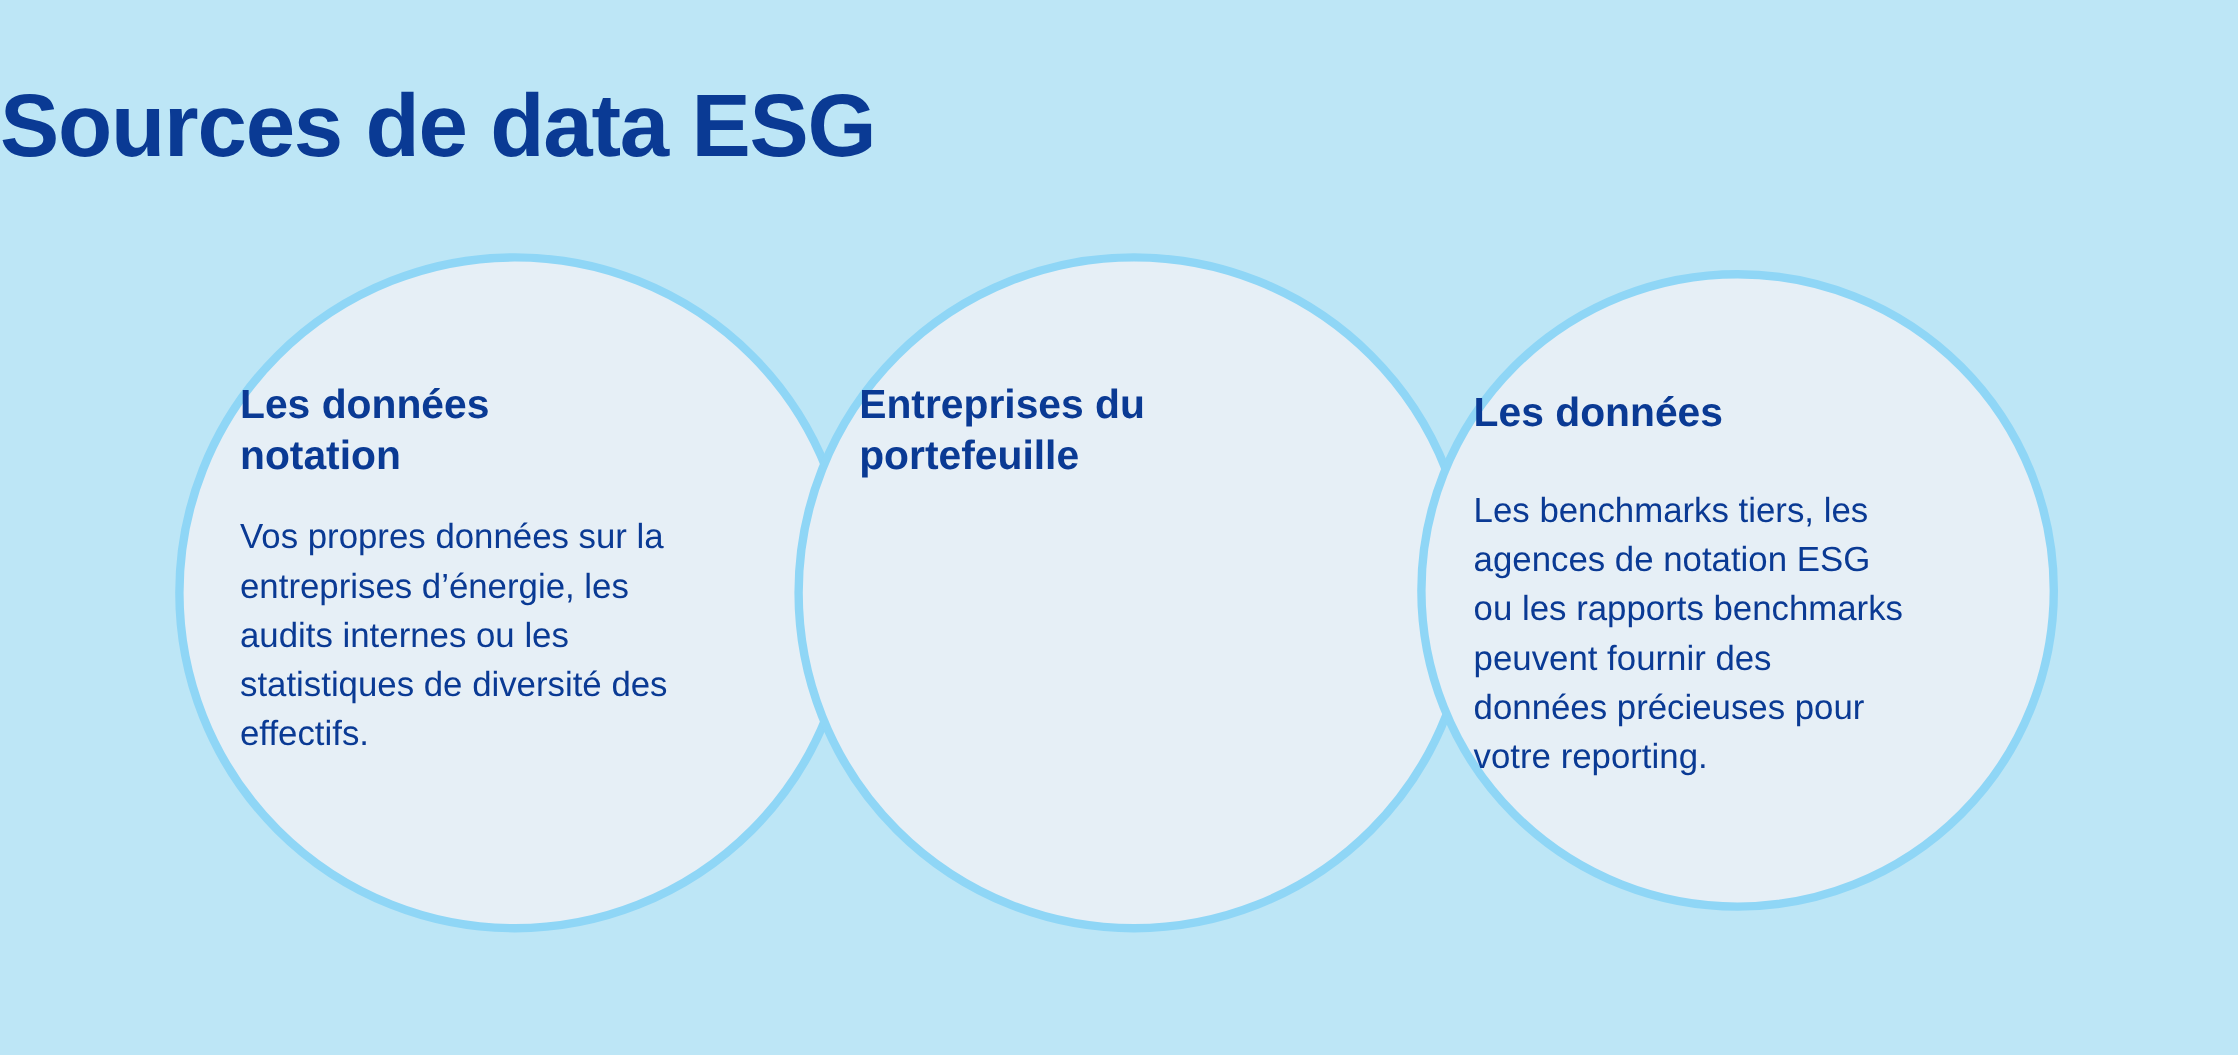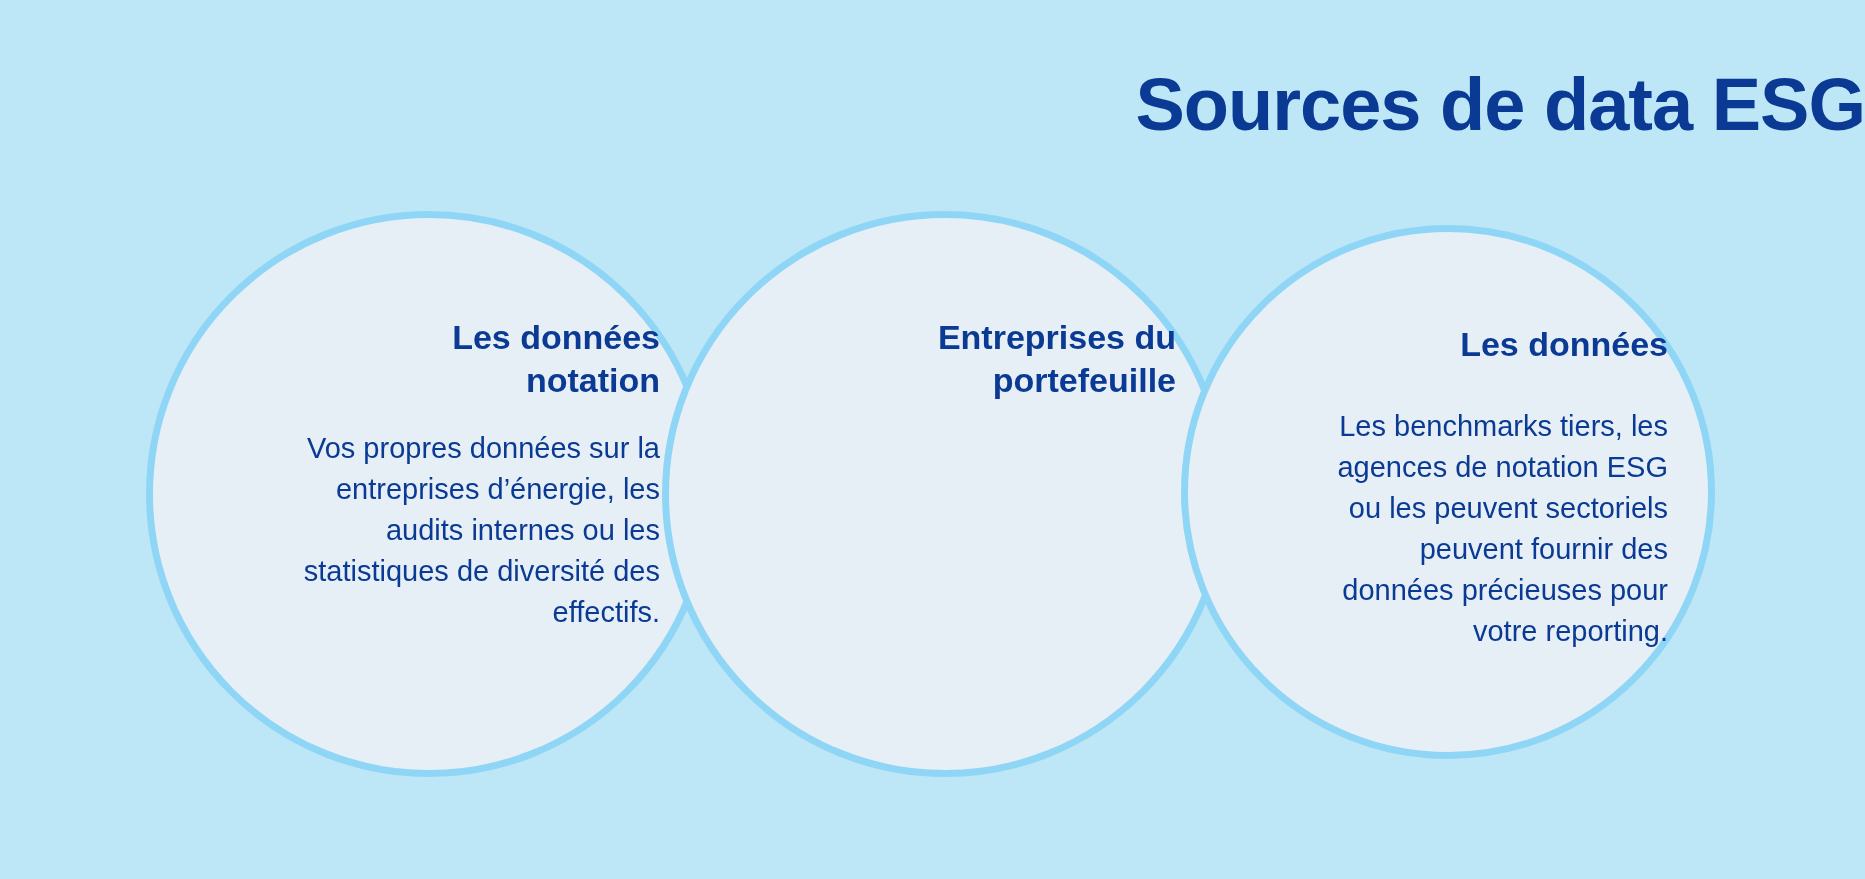--- a/index.html
+++ b/index.html
@@ -5,34 +5,34 @@
     html, body { margin: 0; padding: 0; }
     body {
       width: 1865px; height: 879px;
       background: #bde6f6;
       position: relative; overflow: hidden;
       font-family: "Liberation Sans", sans-serif;
       color: #0a3a94;
     }
     .title {
       position: absolute; left: 0; top: 62px; width: 1865px;
-      text-align: right; font-weight: bold; font-size: 74px;
+      text-align: left; font-weight: bold; font-size: 74px;
       letter-spacing: -1px; color: #0a3a94; margin: 0;
     }
     .circle {
       position: absolute; box-sizing: border-box;
       border-radius: 50%;
       background: #e6eff6;
       border: 7px solid #8fd6f6;
     }
     .c1 { left: 146px; top: 211px; width: 566px; height: 566px; z-index: 1; }
     .c2 { left: 662px; top: 211px; width: 566px; height: 566px; z-index: 2; }
     .c3 { left: 1181px; top: 225px; width: 534px; height: 534px; z-index: 3; }
     .content {
-      position: absolute; text-align: right; z-index: 10;
+      position: absolute; text-align: left; z-index: 10;
     }
     .heading {
       font-weight: bold; font-size: 34px; line-height: 43px;
       color: #0a3a94; margin: 0 0 26px 0;
     }
     .body-text {
       font-size: 29px; line-height: 41px; color: #0a3a94; margin: 0;
     }
     .t1 { left: 200px; top: 316px; width: 460px; }
     .t2 { left: 716px; top: 316px; width: 460px; }
@@ -69,18 +69,18 @@
   </div>
 </div>
 
 <div class="content t3">
   <div class="heading">
     <div>Les données</div>
   </div>
   <div class="body-text">
     <div>Les benchmarks tiers, les</div>
     <div>agences de notation ESG</div>
-    <div>ou les peuvent sectoriels</div>
+    <div>ou les rapports benchmarks</div>
     <div>peuvent fournir des</div>
     <div>données précieuses pour</div>
     <div>votre reporting.</div>
   </div>
 </div>
 
 </body></html>

